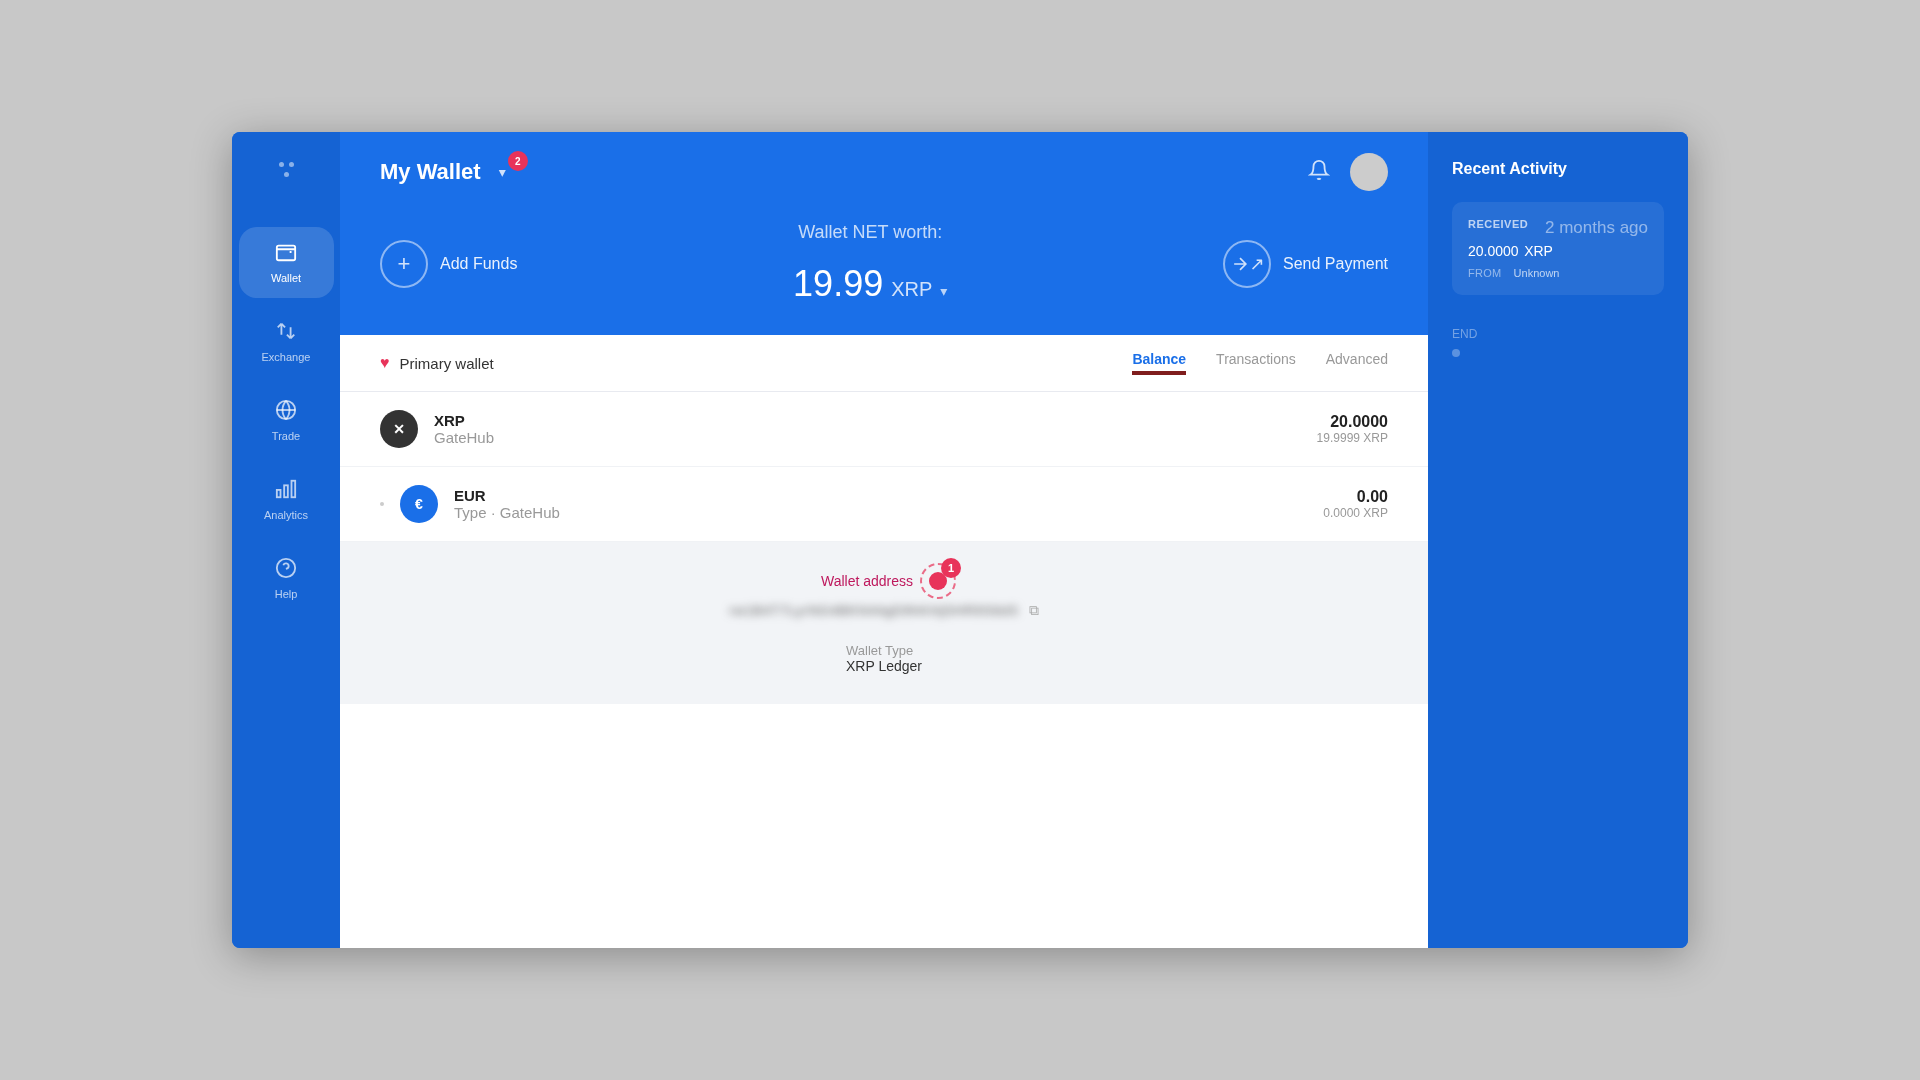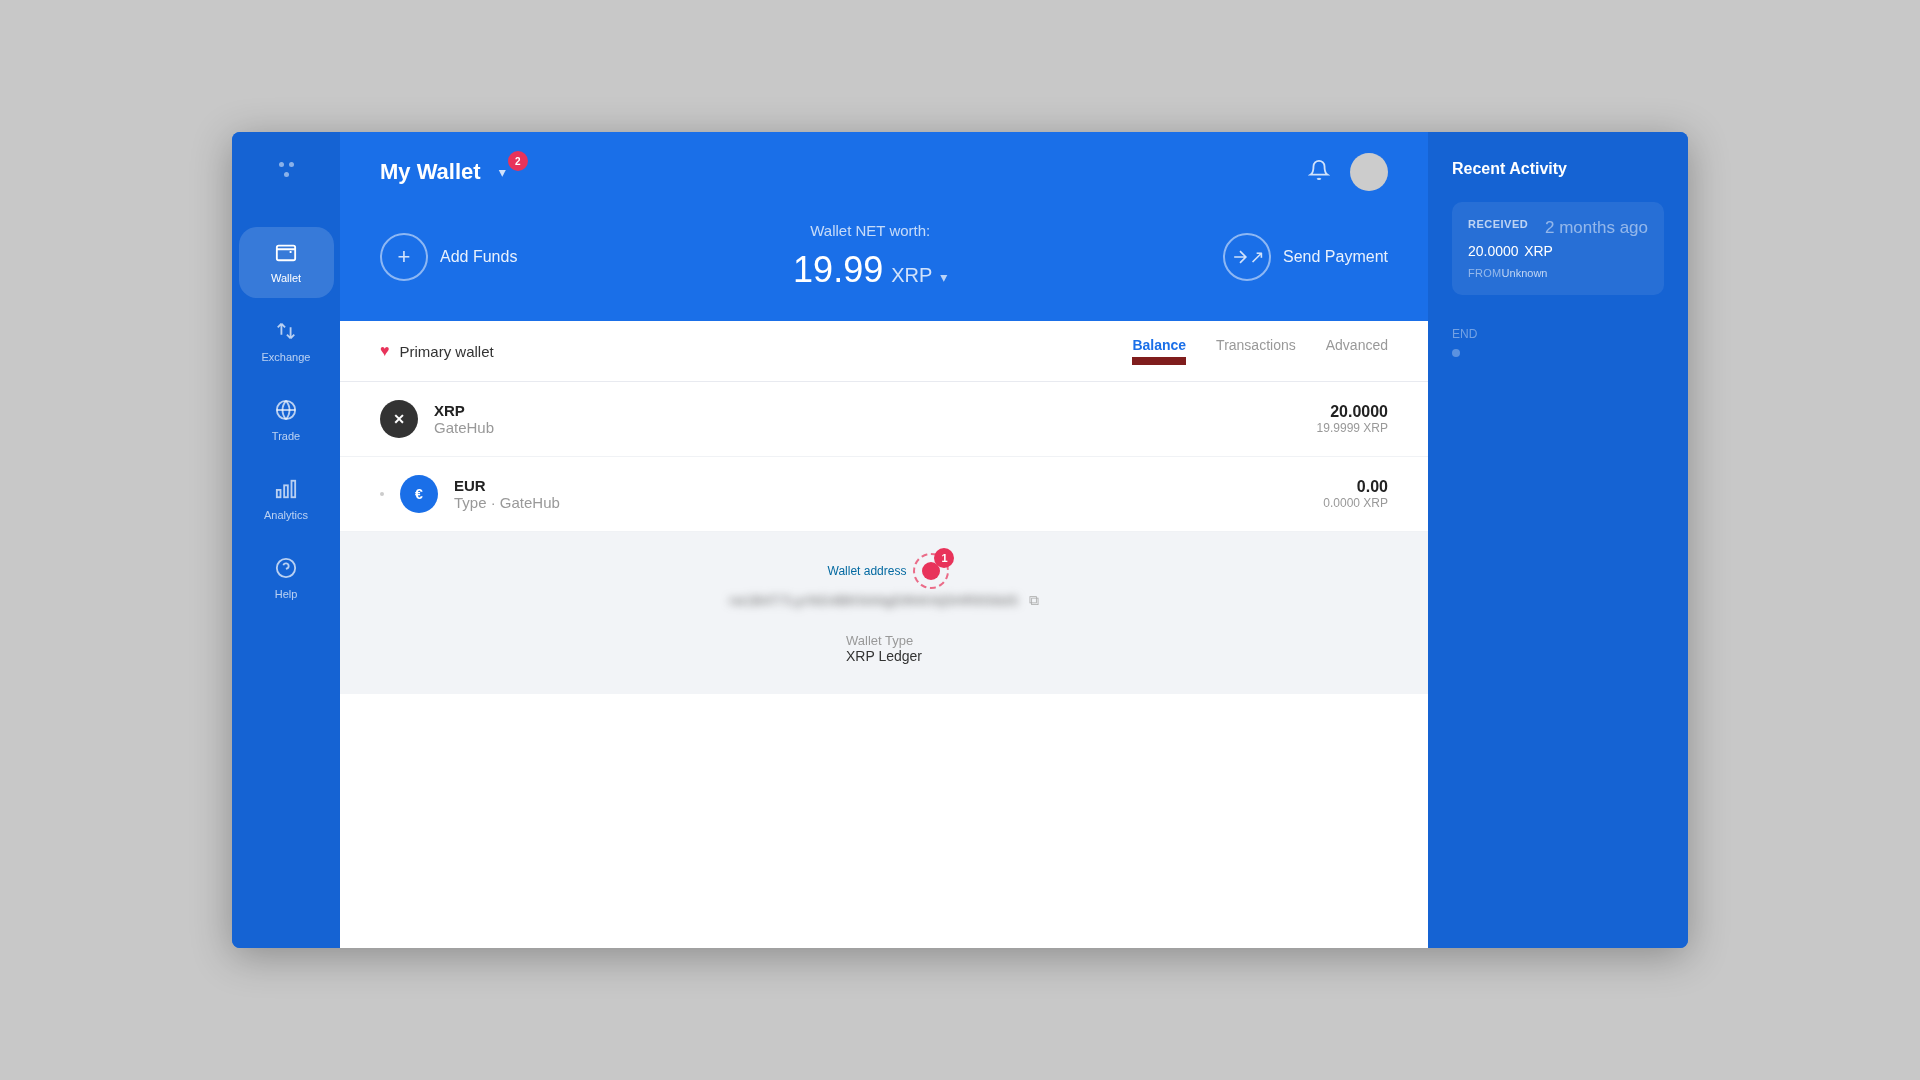--- a/index.html
+++ b/index.html
@@ -155,23 +155,23 @@
       color: rgba(255,255,255,0.8);
     }
     .add-funds-label {
       font-size: 16px;
       color: rgba(255,255,255,0.9);
     }
     .net-worth {
       text-align: center;
     }
     .net-worth-label {
-      font-size: 15px;
+      font-size: 18px;
       color: rgba(255,255,255,0.75);
-      margin-bottom: 10px;
+      margin-bottom: 20px;
     }
     .net-worth-value {
       font-size: 36px;
       font-weight: 300;
       color: #fff;
       display: flex;
       align-items: baseline;
       gap: 8px;
       justify-content: center;
     }
@@ -237,21 +237,21 @@
     }
     .tab {
       font-size: 14px;
       color: #999;
       cursor: pointer;
       padding-bottom: 4px;
     }
     .tab.active {
       color: #1a6fe8;
       font-weight: 600;
-      border-bottom: 8px solid #7f1d1d;
+      border-bottom: 4px solid #7f1d1d;
     }
     
     .balance-table {
       background: #fff;
       flex: 1;
     }
     .currency-row {
       display: flex;
       align-items: center;
       padding: 18px 40px;
@@ -307,22 +307,22 @@
     
     .wallet-info-section {
       background: #f2f4f7;
       padding: 30px 40px;
       display: flex;
       flex-direction: column;
       align-items: center;
       gap: 12px;
     }
     .wallet-address-label {
-      font-size: 12px;
-      color: #0369a1;
+      font-size: 14px;
+      color: #be185d;
     }
     .wallet-address {
       display: flex;
       align-items: center;
       gap: 10px;
     }
     .wallet-address-value {
       font-size: 13px;
       color: #555;
       letter-spacing: 1px;
@@ -433,21 +433,21 @@
       margin-bottom: 6px;
     }
     .activity-amount span {
       font-size: 14px;
       font-weight: 400;
     }
     .activity-from {
       font-size: 11px;
       color: rgba(255,255,255,0.5);
       display: flex;
-      gap: 0;
+      gap: 12px;
     }
     .activity-from-label {
       text-transform: uppercase;
       letter-spacing: 0.3px;
     }
     .activity-from-value {
       color: rgba(255,255,255,0.7);
     }
     .activity-end-label {
       font-size: 12px;

